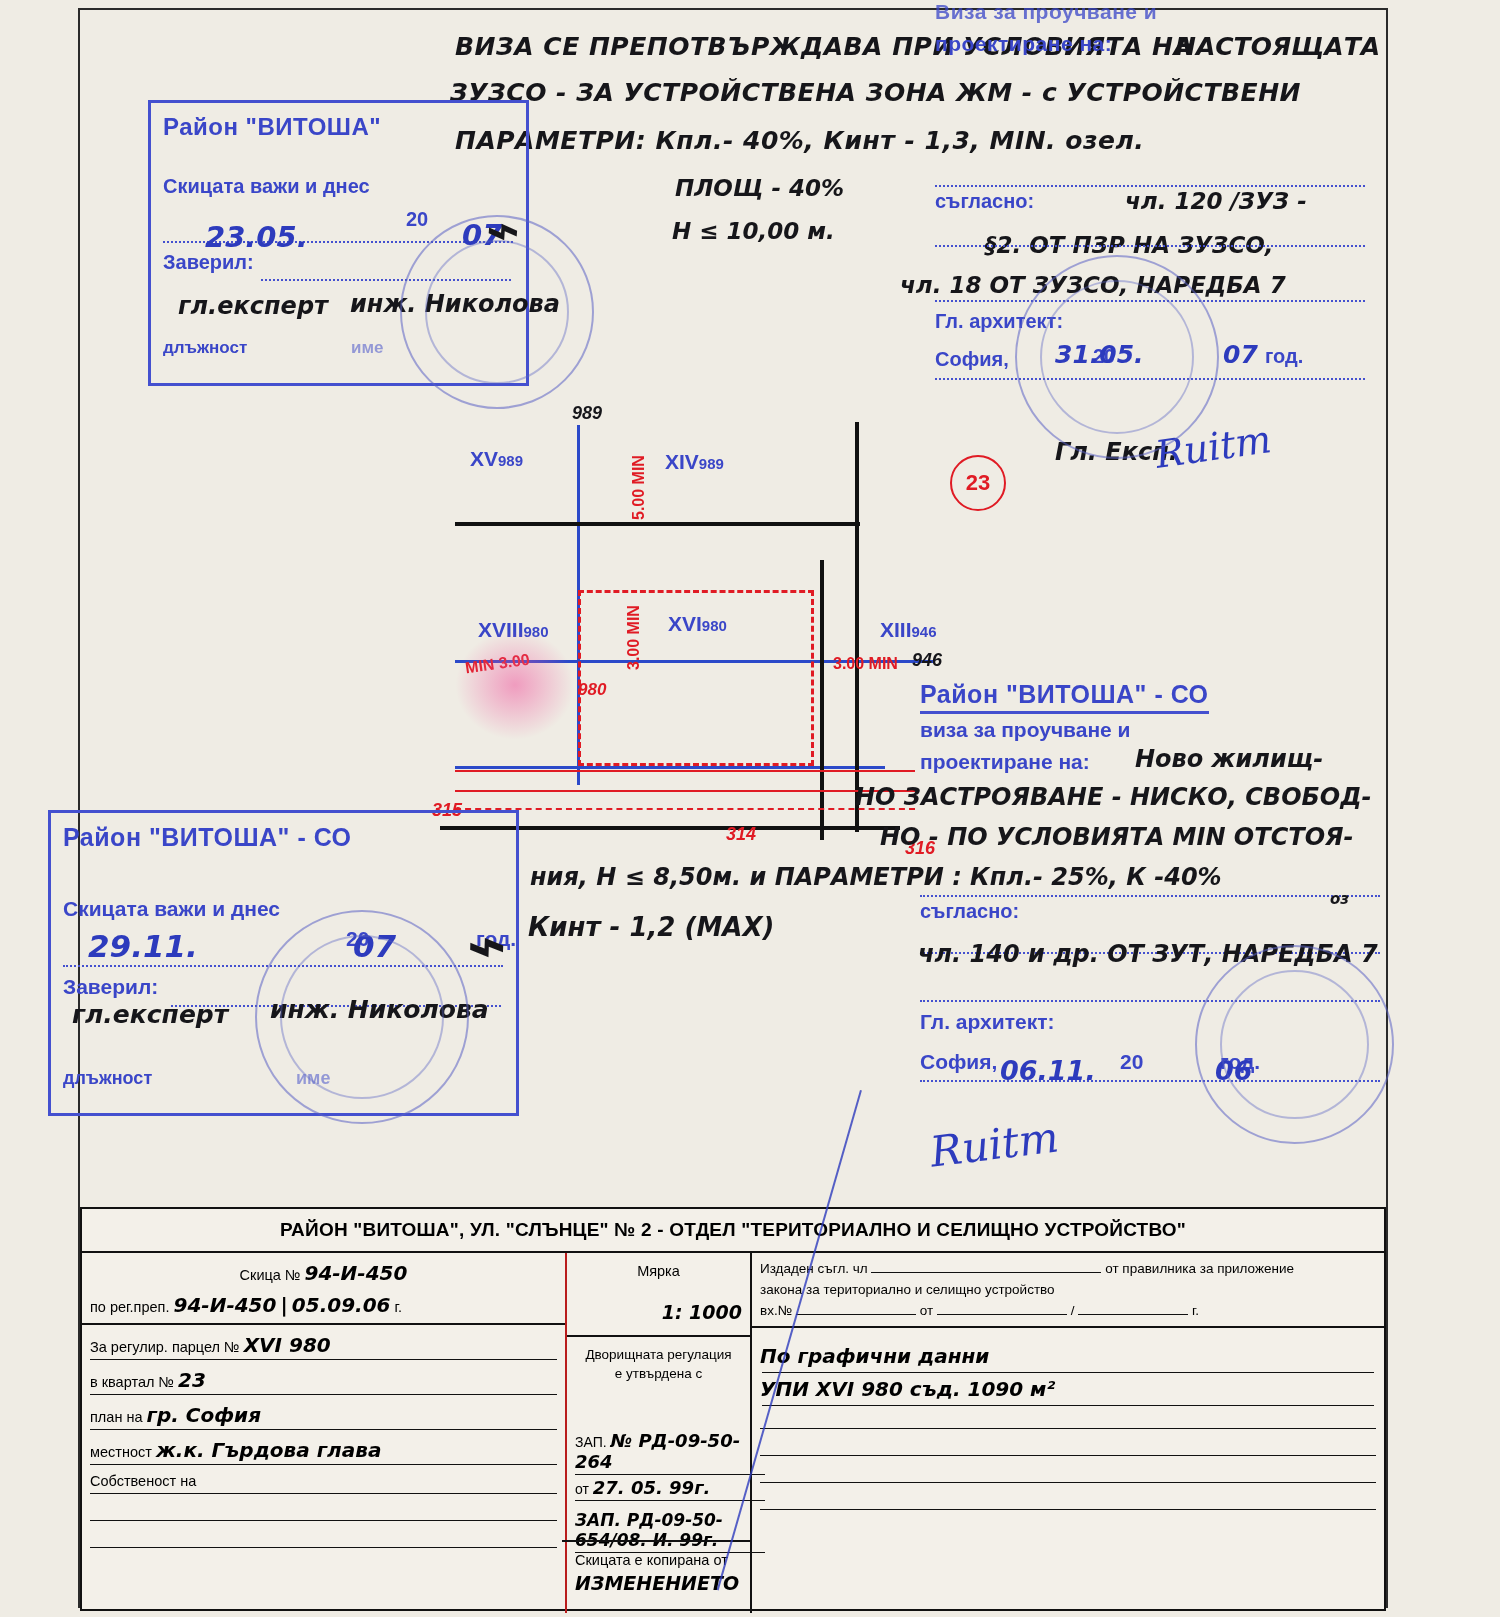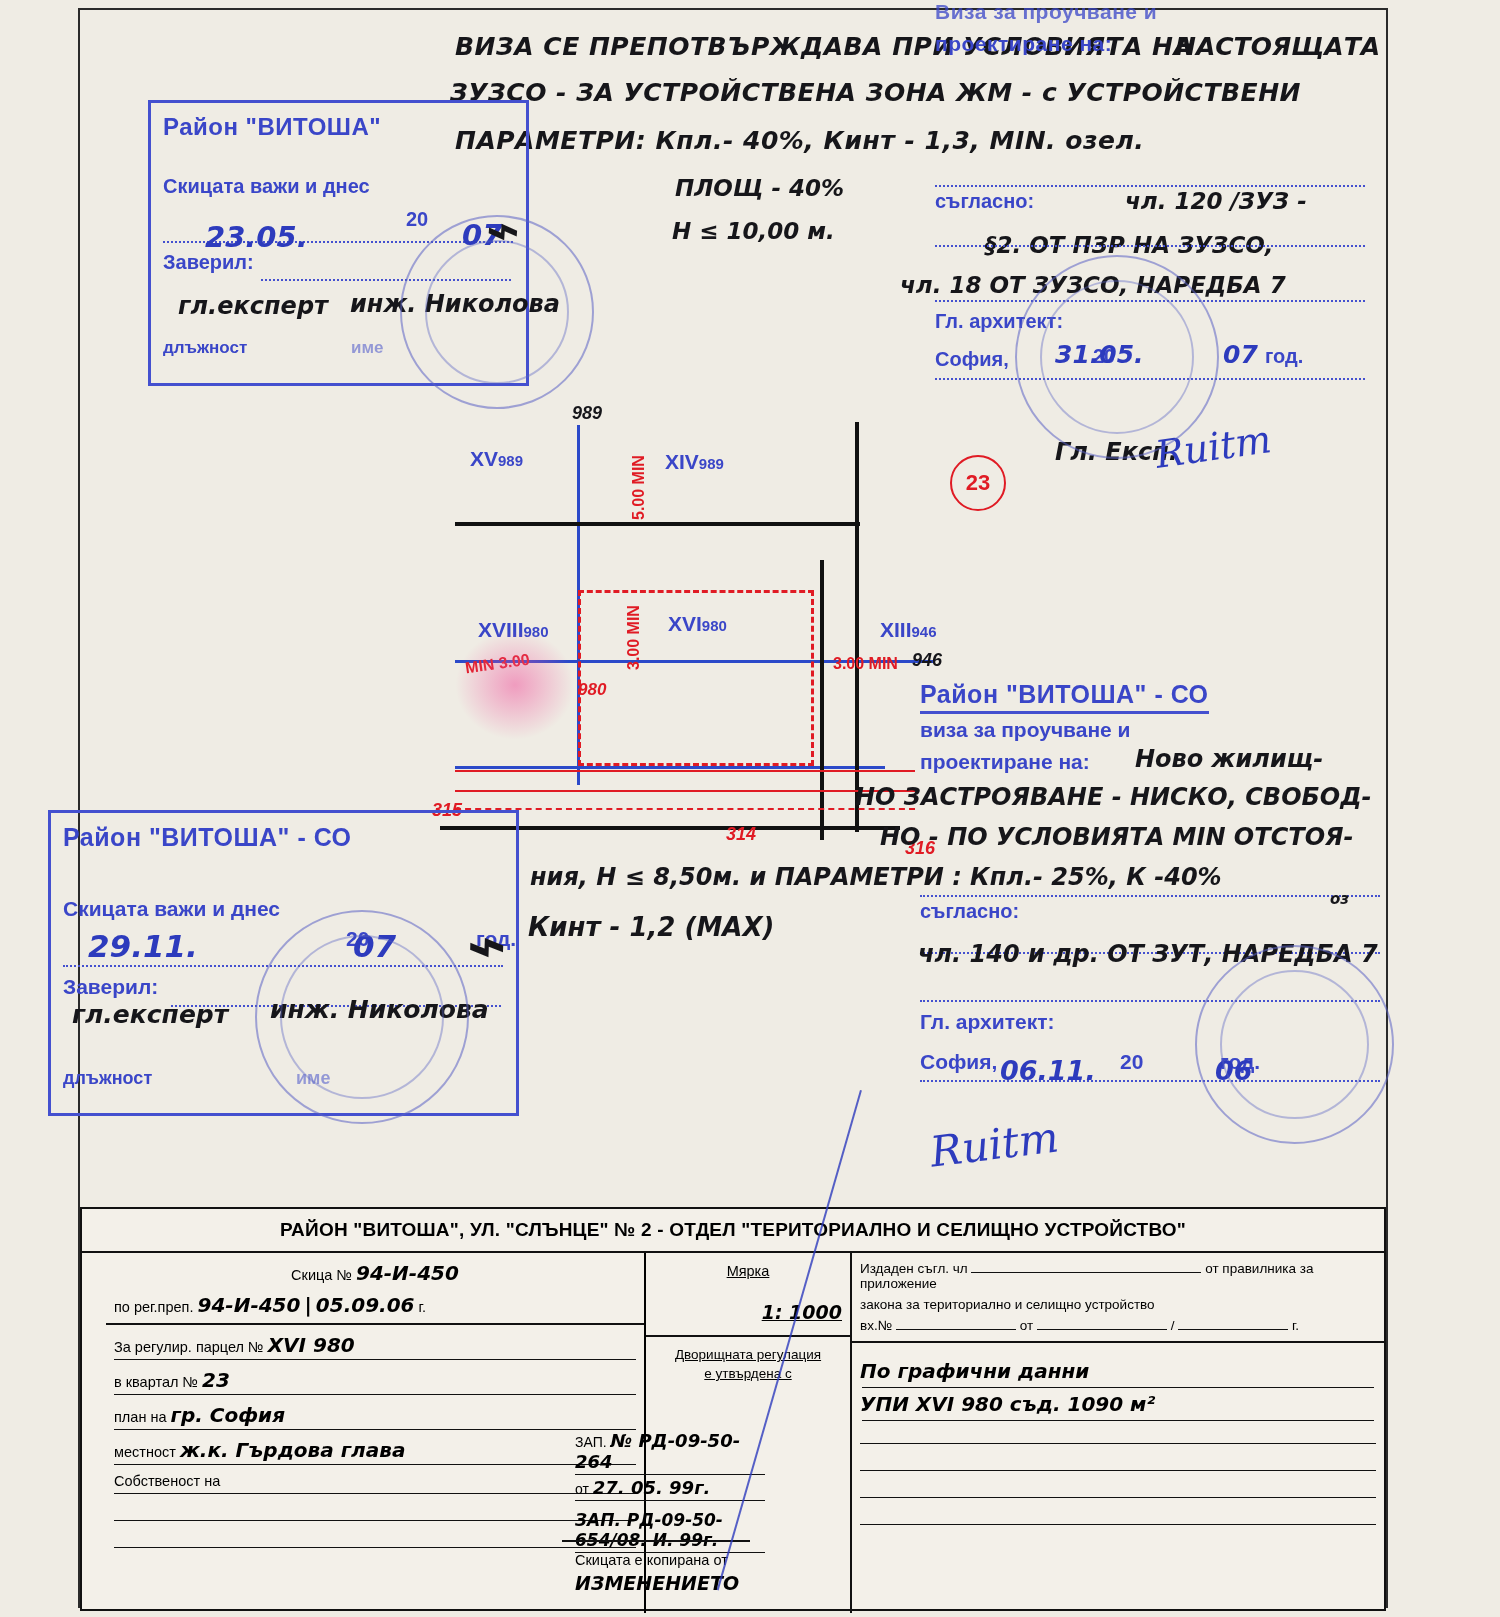--- a/index.html
+++ b/index.html
@@ -23,22 +23,22 @@
   .redline{background:#e01b24;position:absolute;}
   .blueline{background:#2b49c9;position:absolute;}
   .blackline{background:#111;position:absolute;}
 
   
   .tbl{position:absolute;left:80px;top:1207px;width:1306px;height:404px;
        border:2px solid #111;box-sizing:border-box;background:#f3f0e9;}
   .tbl-head{height:42px;border-bottom:2px solid #111;display:flex;align-items:center;
        justify-content:center;font-weight:bold;font-size:19px;letter-spacing:.2px;}
   .tbl-body{display:flex;height:360px;}
-  .col1{width:564px;border-right:2px solid #000000;box-sizing:border-box;padding-left:24px;}
-  .col2{width:206px;border-right:2px solid #111;box-sizing:border-box;text-decoration:underline;}
+  .col1{width:485px;border-right:2px solid #b91c1c;box-sizing:border-box;}
+  .col2{width:185px;border-right:2px solid #111;box-sizing:border-box;}
   .col3{flex:1;box-sizing:border-box;}
   .cellrow{padding:4px 8px;font-size:14.5px;}
   .hw{font-family:"DejaVu Sans", sans-serif;font-style:italic;font-weight:bold;font-size:17px;}
   .small{font-size:13.5px;}
   .sep{border-bottom:2px solid #111;}
   .sig{font-family:"DejaVu Serif", serif;font-style:italic;}
   .circnum{position:absolute;border:2px solid #e01b24;border-radius:50%;
            width:52px;height:52px;display:flex;align-items:center;justify-content:center;
            color:#e01b24;font-weight:bold;font-size:22px;}
   .seal{position:absolute;border:2px solid #5b63c4;border-radius:50%;opacity:.55;}

